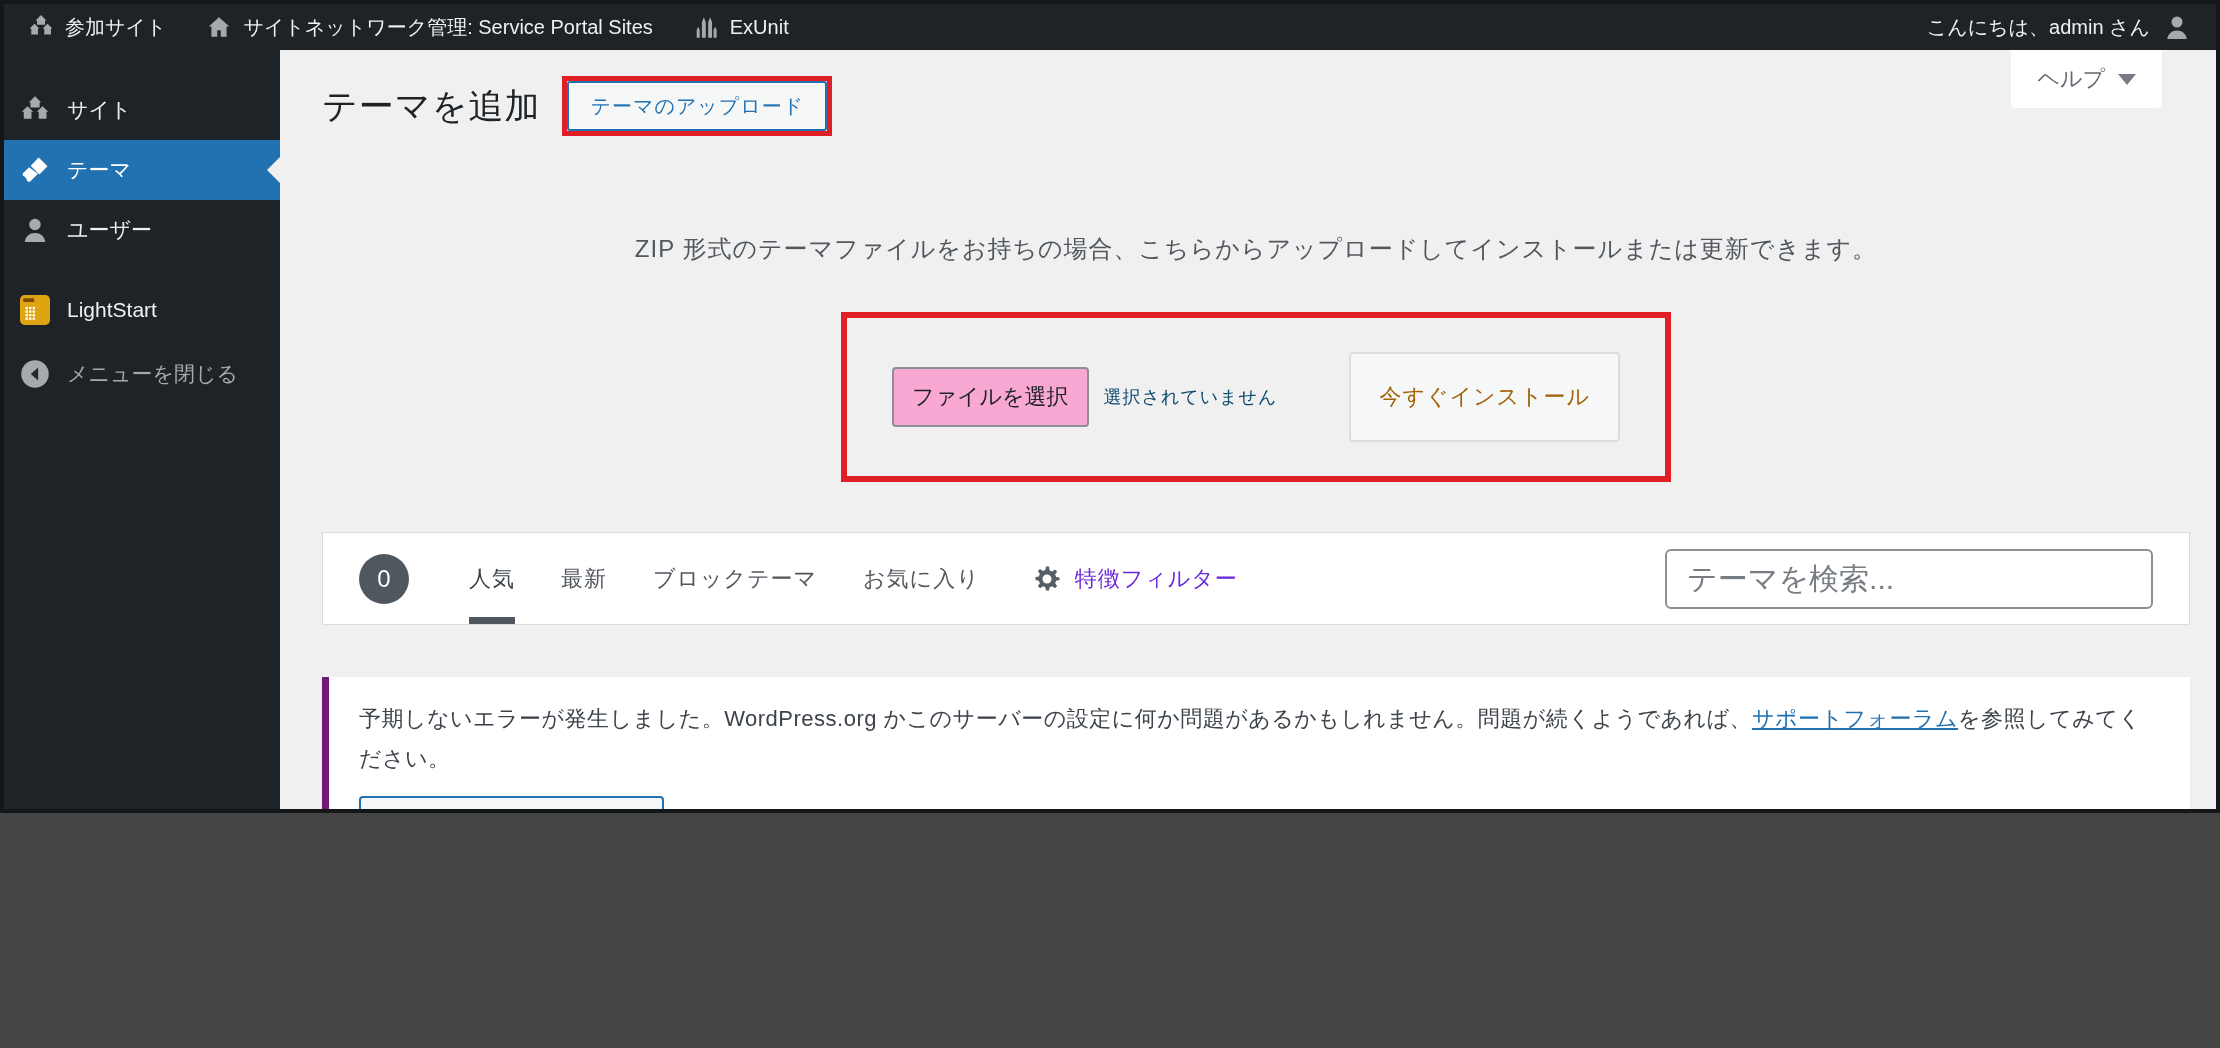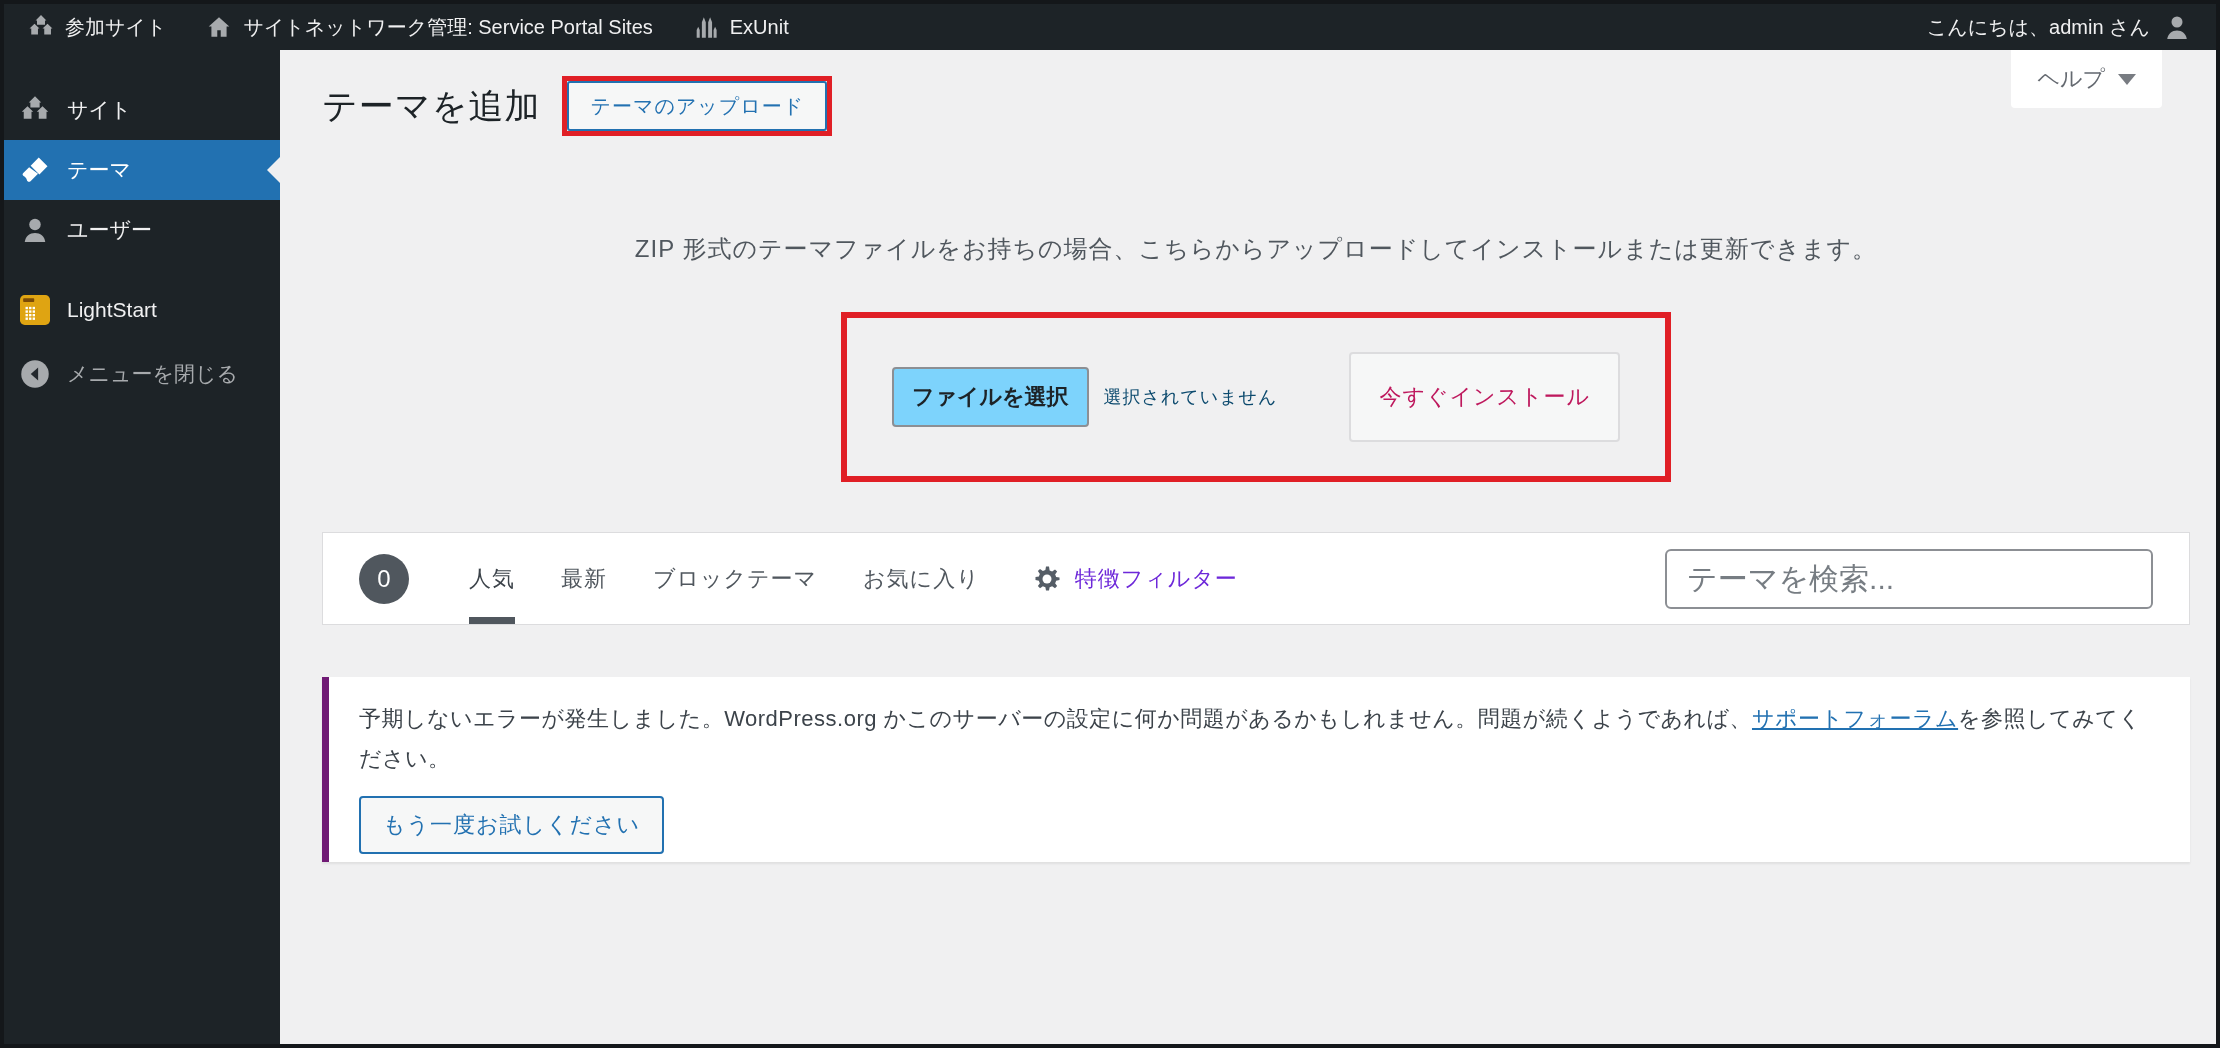--- a/index.html
+++ b/index.html
@@ -3,21 +3,21 @@
 <meta charset="utf-8">
 <style>
   * { box-sizing: border-box; }
   html,body { margin:0; padding:0; }
   body {
     width:2220px; height:1048px;
     font-family:"Liberation Sans","DejaVu Sans",sans-serif;
     background:#444;
   }
   .frame {
-    width:2220px; height:1048px;
+    width:2220px; height:813px;
     border:4px solid #14171a;
     background:#f0f0f1;
     display:flex; flex-direction:column;
     overflow:hidden;
   }
 
   
   .admin-bar {
     flex:0 0 46px; height:46px;
     background:#1d2327; color:#f0f0f1;
@@ -73,27 +73,27 @@
   }
 
   .upload-desc { text-align:center; font-size:24px; color:#50575e; margin:97px 0 0; letter-spacing:1px; }
 
   .upload-box {
     width:830px; height:170px; margin:47px auto 0;
     border:6px solid #e01f26;
     display:flex; align-items:center; justify-content:center;
   }
   .file-btn {
-    font-size:22px; color:#1d2327; background:#7dd3fc;
+    font-size:22px; color:#1d2327; background:#f9a8d4;
     border:2px solid #8c8f94; border-radius:4px; padding:13px 18px;
-    cursor:pointer; font-family:inherit;font-weight:bold;
+    cursor:pointer; font-family:inherit;
   }
   .nofile-text { font-size:18px; color:#0c4a6e; margin-left:15px; letter-spacing:1px; }
   .install-btn {
-    margin-left:72px; font-size:22px; color:#be185d; background:#f6f7f7;
+    margin-left:72px; font-size:22px; color:#a16207; background:#f6f7f7;
     border:2px solid #dcdcde; border-radius:4px; padding:28px 28px;
     cursor:default; font-family:inherit; letter-spacing:1px;
   }
 
   
   .filter-panel {
     margin-top:50px; height:93px;
     background:#fff; border:1px solid #dcdcde;
     display:flex; align-items:stretch; padding:0 36px;
   }

